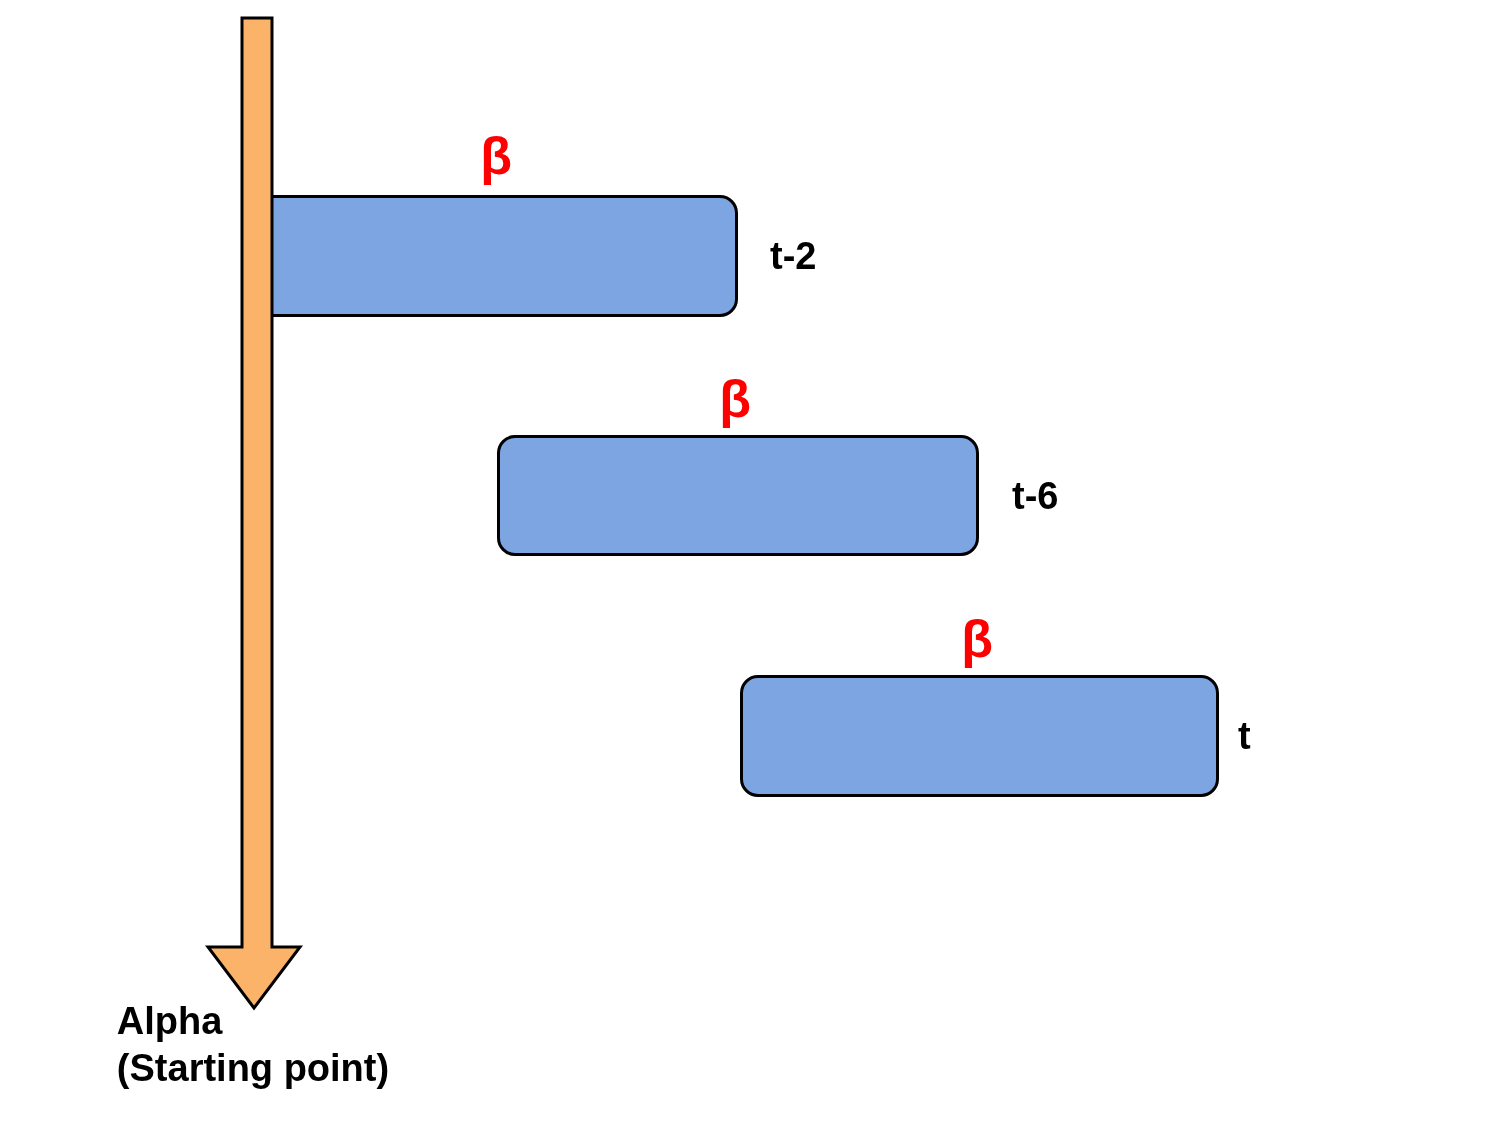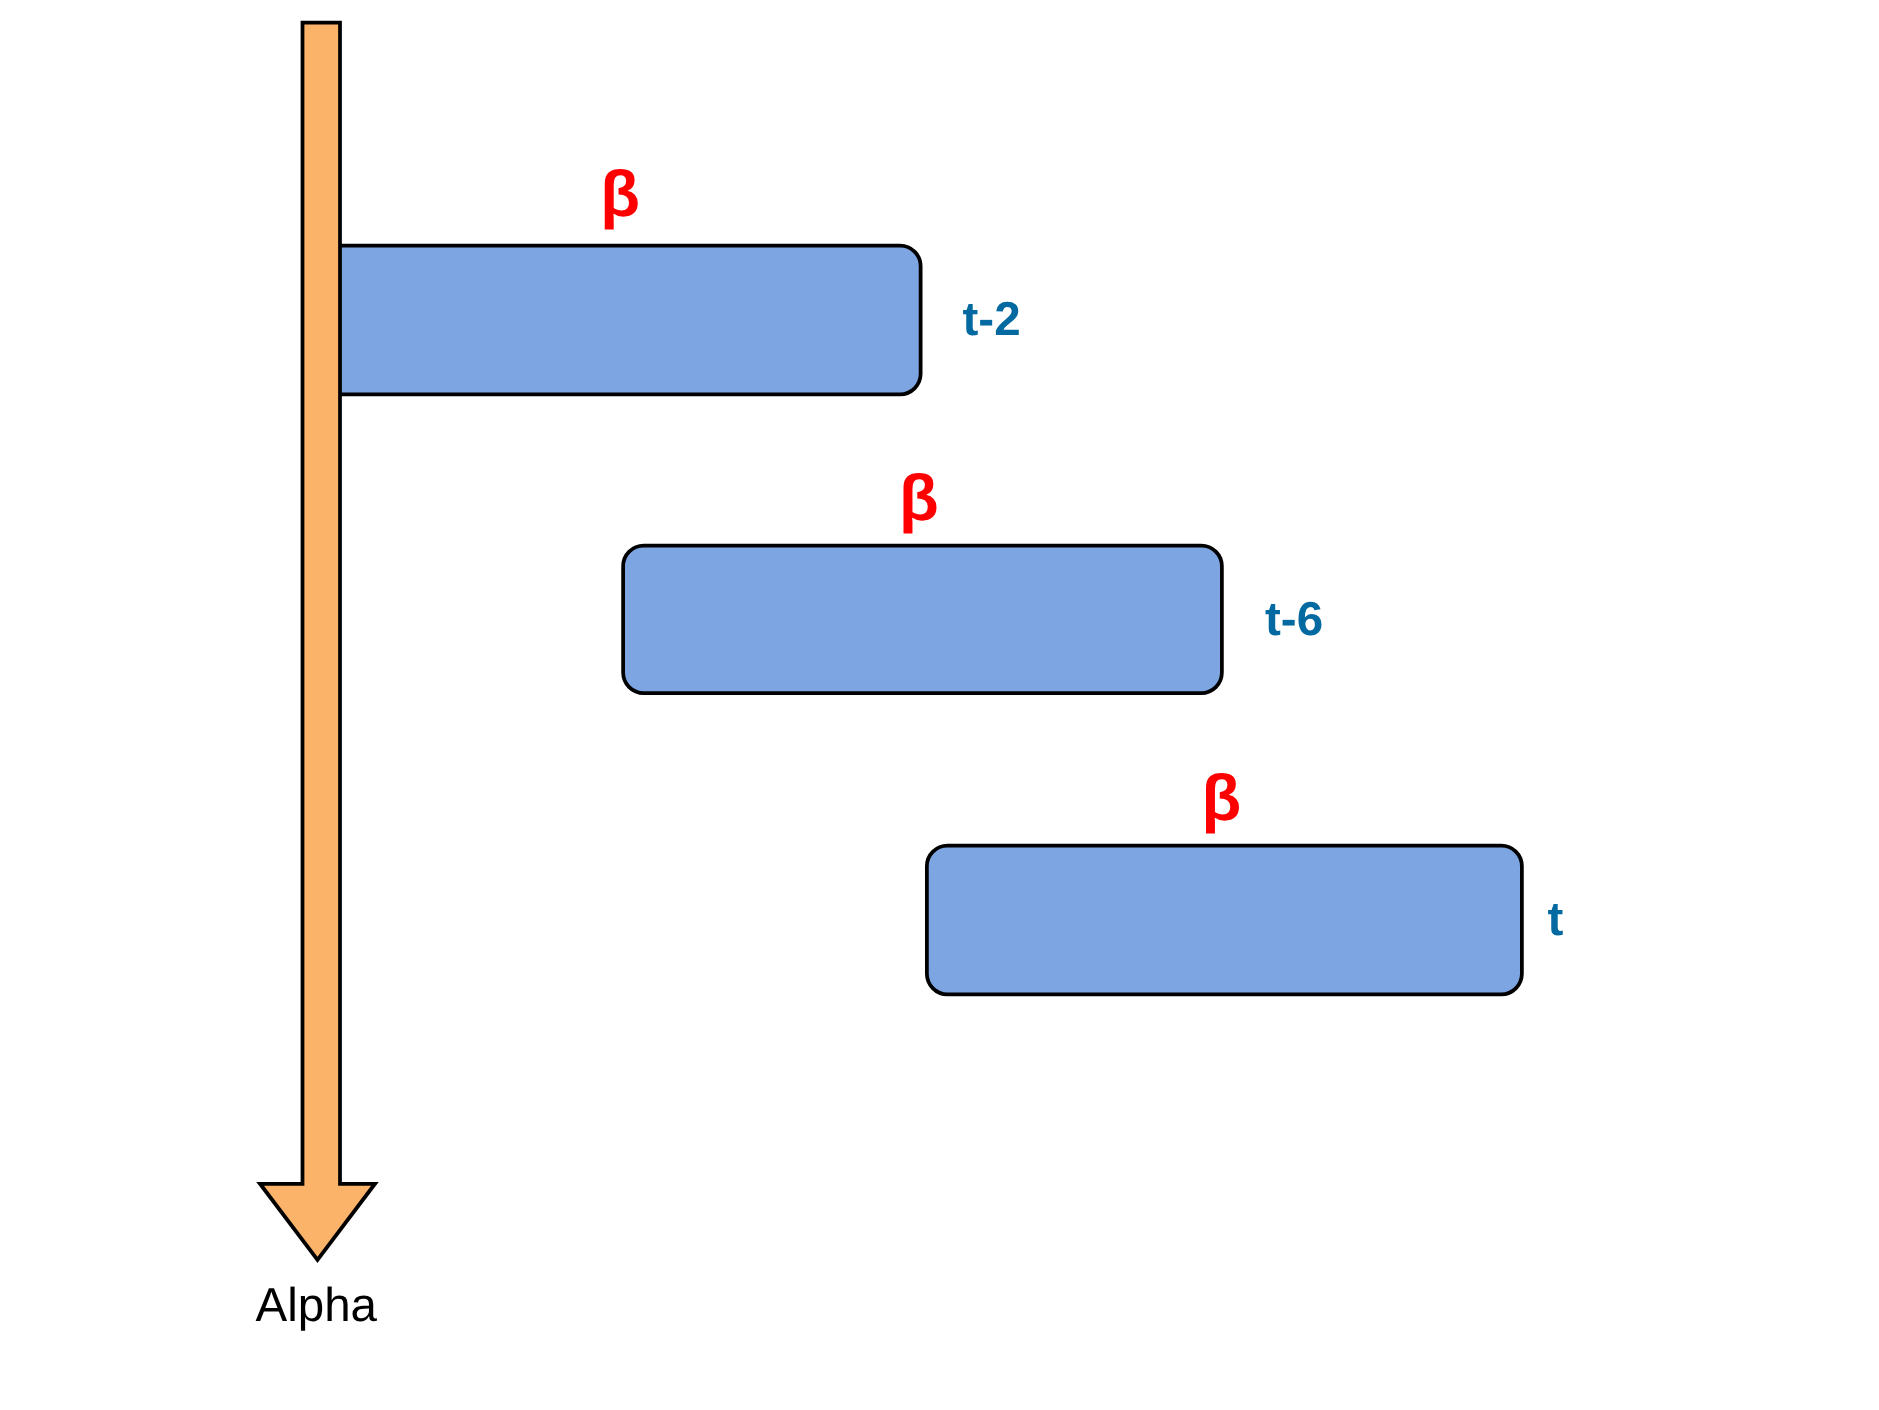--- a/index.html
+++ b/index.html
@@ -49,39 +49,39 @@
   }
   .beta1 { left: 496px; top: 130px; }
   .beta2 { left: 735px; top: 373px; }
   .beta3 { left: 977px; top: 613px; }
   
   .time-label {
     position: absolute;
     display: flex;
     align-items: center;
     height: 122px;
-    color: #0369a1;
+    color: #000000;
     font-size: 38px;
     font-weight: 700;
     z-index: 4;
     white-space: nowrap;
   }
   .time1 { left: 770px; top: 195px; }
   .time2 { left: 1012px; top: 435px; }
   .time3 { left: 1238px; top: 675px; }
   
   .arrow-caption {
     position: absolute;
     left: 253px;
-    top: 1022px;
+    top: 998px;
     transform: translateX(-50%);
     text-align: left;
     color: #000000;
     font-size: 38px;
-    font-weight: 400;
+    font-weight: 700;
     line-height: 47px;
     z-index: 4;
     white-space: nowrap;
   }
 </style>
 </head>
 <body>
 
 <div id="canvas">
 
@@ -96,15 +96,16 @@
   <div class="bar bar2"></div>
   <div class="beta-label beta2">β</div>
   <div class="time-label time2">t-6</div>
 
   <div class="bar bar3"></div>
   <div class="beta-label beta3">β</div>
   <div class="time-label time3">t</div>
 
   <div class="arrow-caption">
     <div>Alpha</div>
+    <div>(Starting point)</div>
   </div>
 
 </div>
 
 </body></html>

